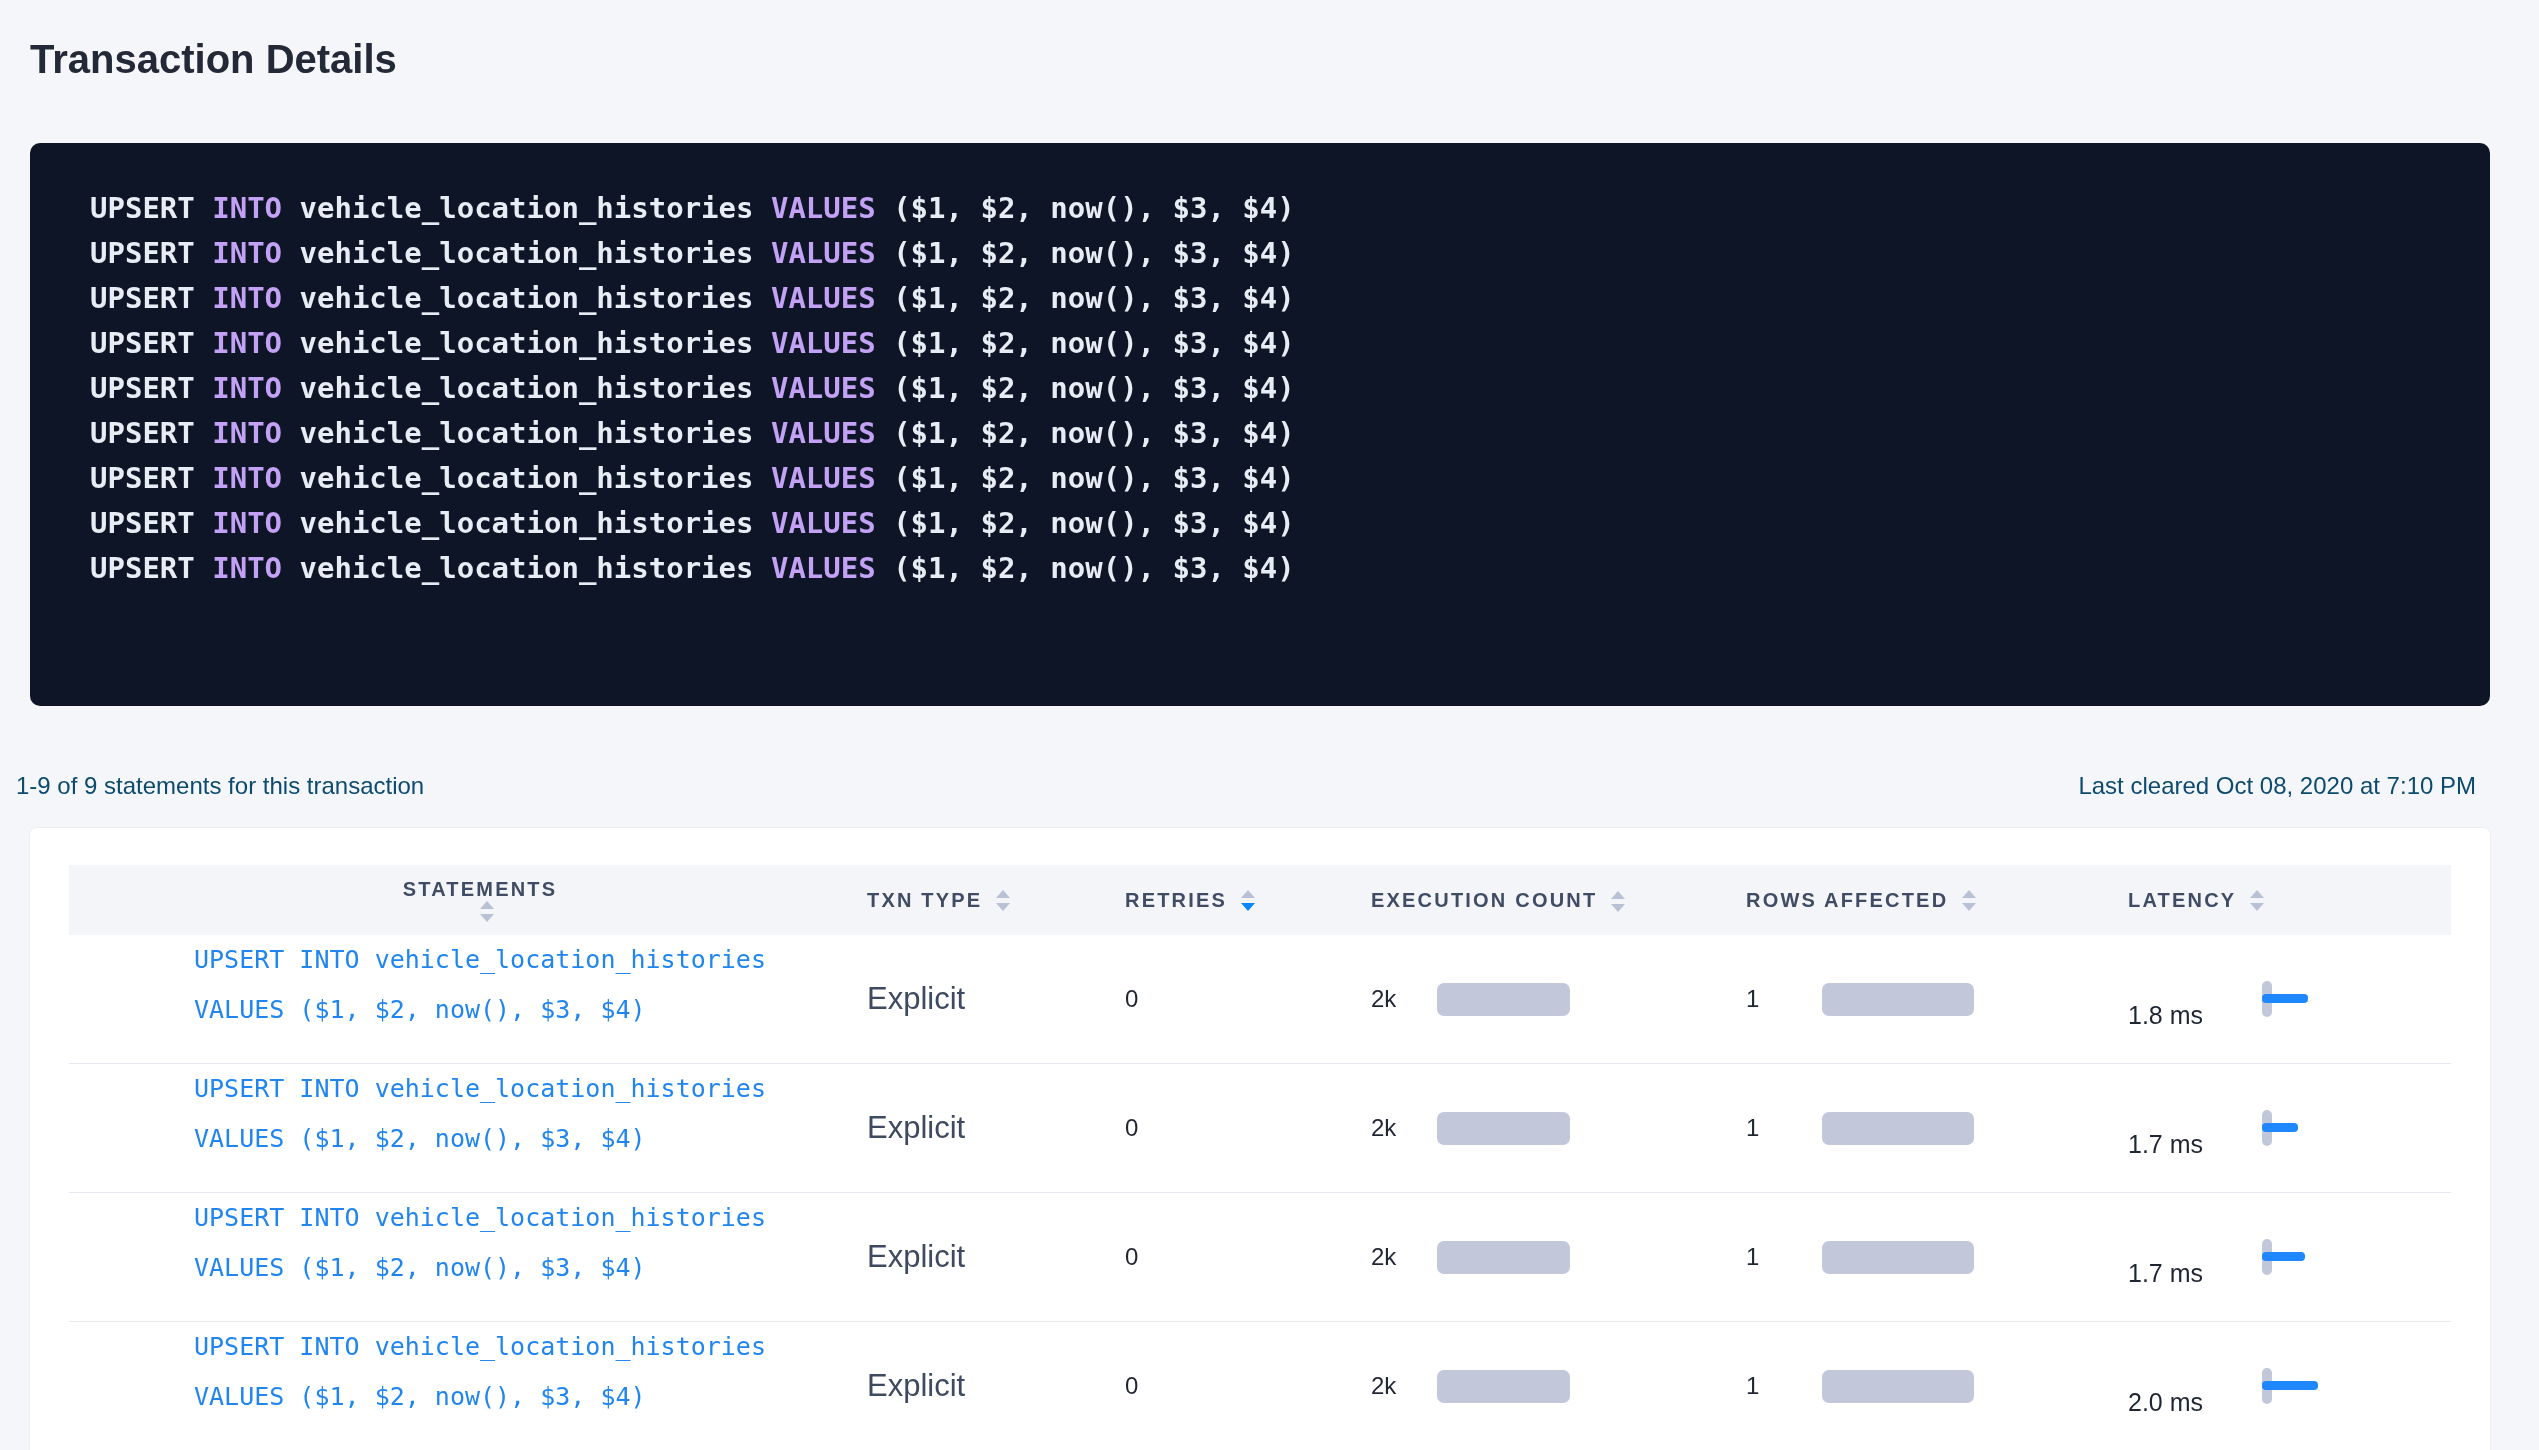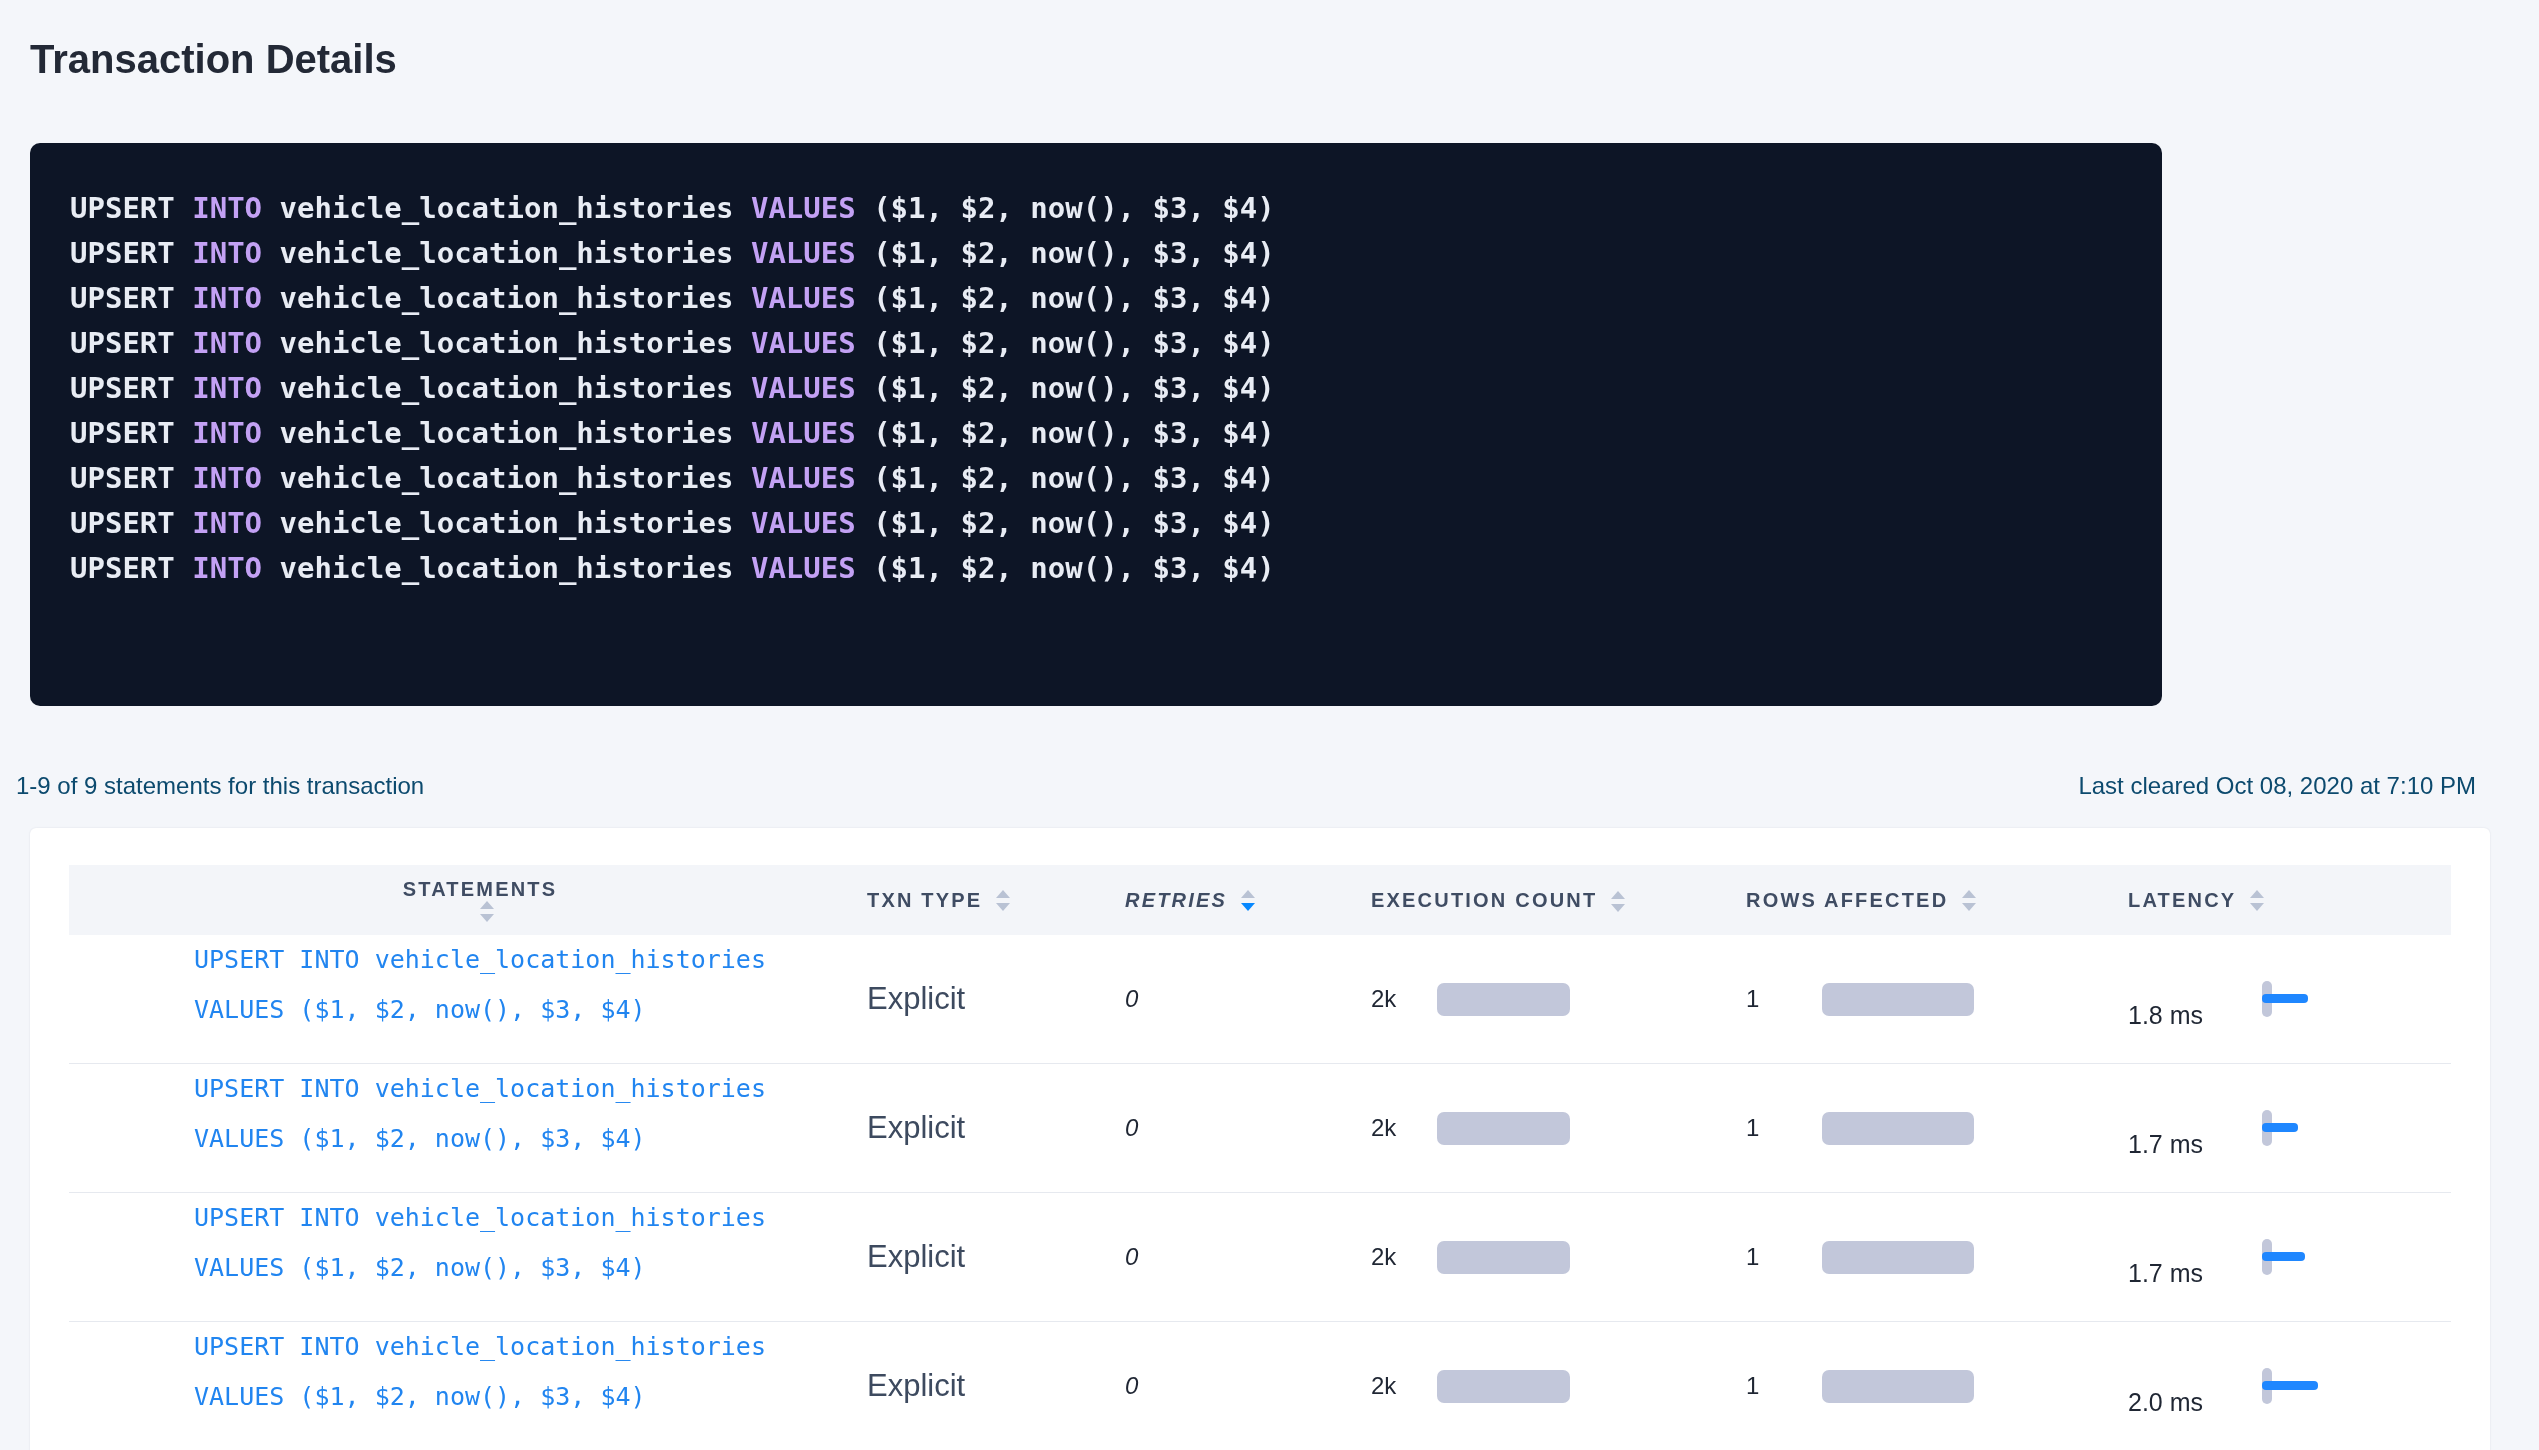--- a/index.html
+++ b/index.html
@@ -13,25 +13,25 @@
 
   
   .page-title{
     position:absolute; left:30px; top:10px;
     font-size:40px; font-weight:600; color:#232936; letter-spacing:0;
   }
 
   
   .sql-box{
     position:absolute; left:30px; top:143px;
-    width:2132px; height:563px;
+    width:2460px; height:563px;
     box-sizing:border-box;
     background:var(--code-bg, #0d1526);
     border-radius:10px;
-    padding:43px 40px;
+    padding:43px 60px;
     font-family:"DejaVu Sans Mono", monospace;
     font-weight:700; font-size:29px; line-height:45px;
     white-space:pre; overflow:hidden;
   }
   .tok-plain{ color:var(--code-plain,#e8ecf4); }
   .tok-kw{ color:var(--code-kw,#c3a1f4); }
 
   
   .summary-row{
     position:absolute; left:16px; top:772px; width:2460px;
@@ -51,21 +51,21 @@
   }
   .thead{
     display:flex; align-items:center;
     height:70px; background:#f3f5f9;
     font-size:20px; font-weight:700; letter-spacing:2.2px;
     color:#3f4c63;
   }
   .th{ display:flex; align-items:center; box-sizing:border-box; cursor:pointer; }
   .c0{ width:781px; padding-left:41px;flex-direction:column; }
   .c1{ width:260px; padding-left:17px; }
-  .c2{ width:245px; padding-left:15px;font-style:italic; }
+  .c2{ width:245px; padding-left:15px; }
   .c3{ width:375px; padding-left:16px;align-items:flex-end; }
   .c4{ width:385px; padding-left:16px; }
   .c5{ width:336px; padding-left:13px; }
 
   .arrows{ display:inline-flex; flex-direction:column; gap:5px; margin-left:14px; }
   .arr-up{ width:0; height:0; border-left:7px solid transparent; border-right:7px solid transparent;
            border-bottom:8px solid #b9c2d4; }
   .arr-down{ width:0; height:0; border-left:7px solid transparent; border-right:7px solid transparent;
            border-top:8px solid #b9c2d4; }
   .arr-down.active{ border-top-color:var(--accent,#0788ff); }

